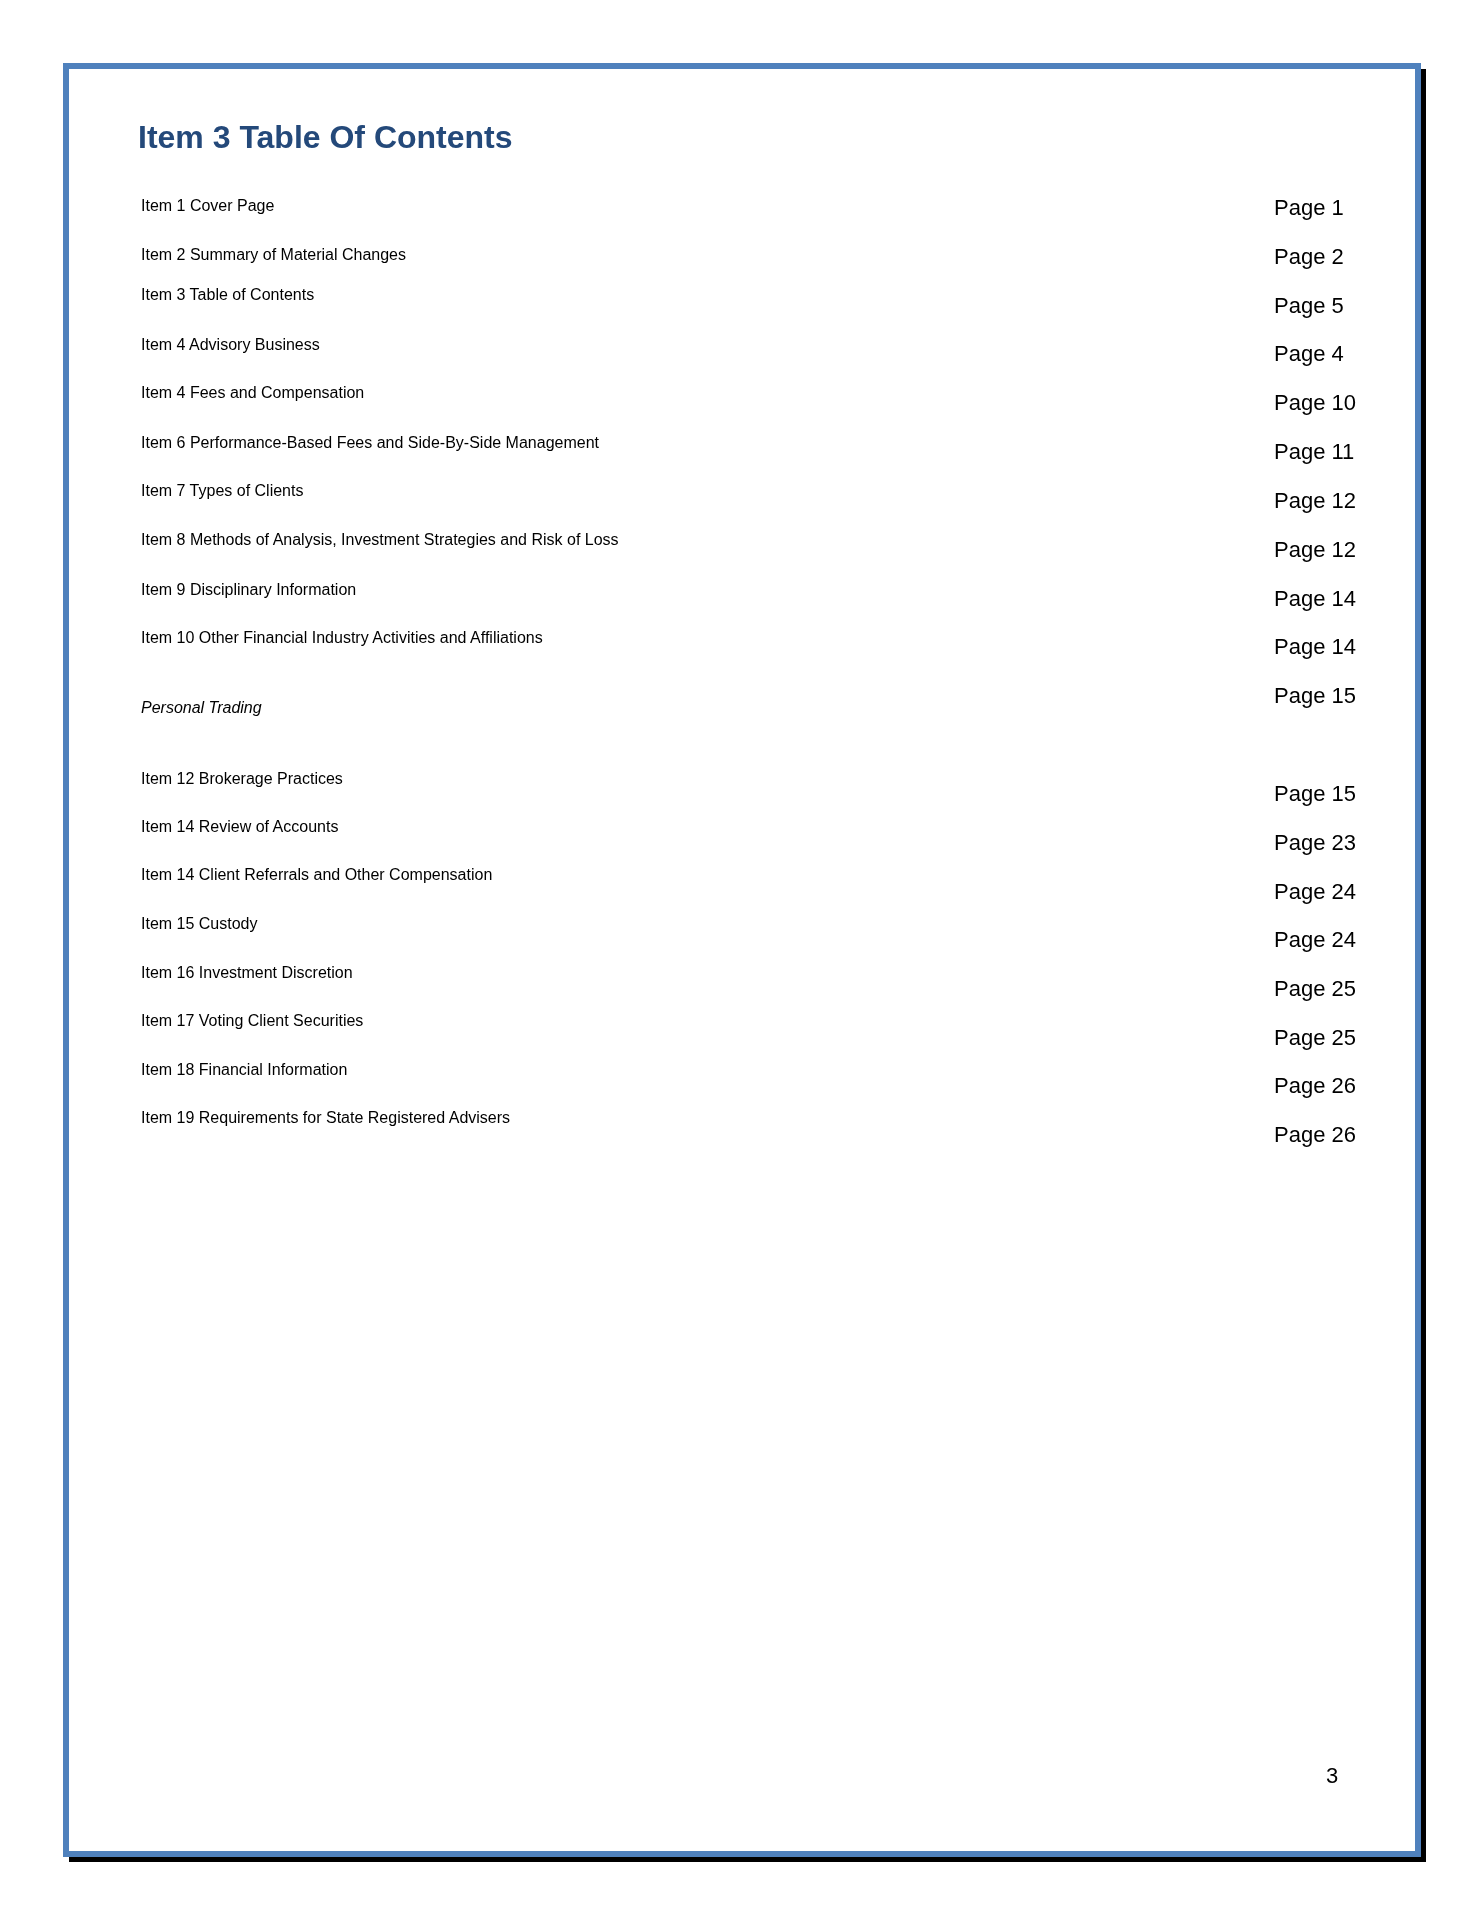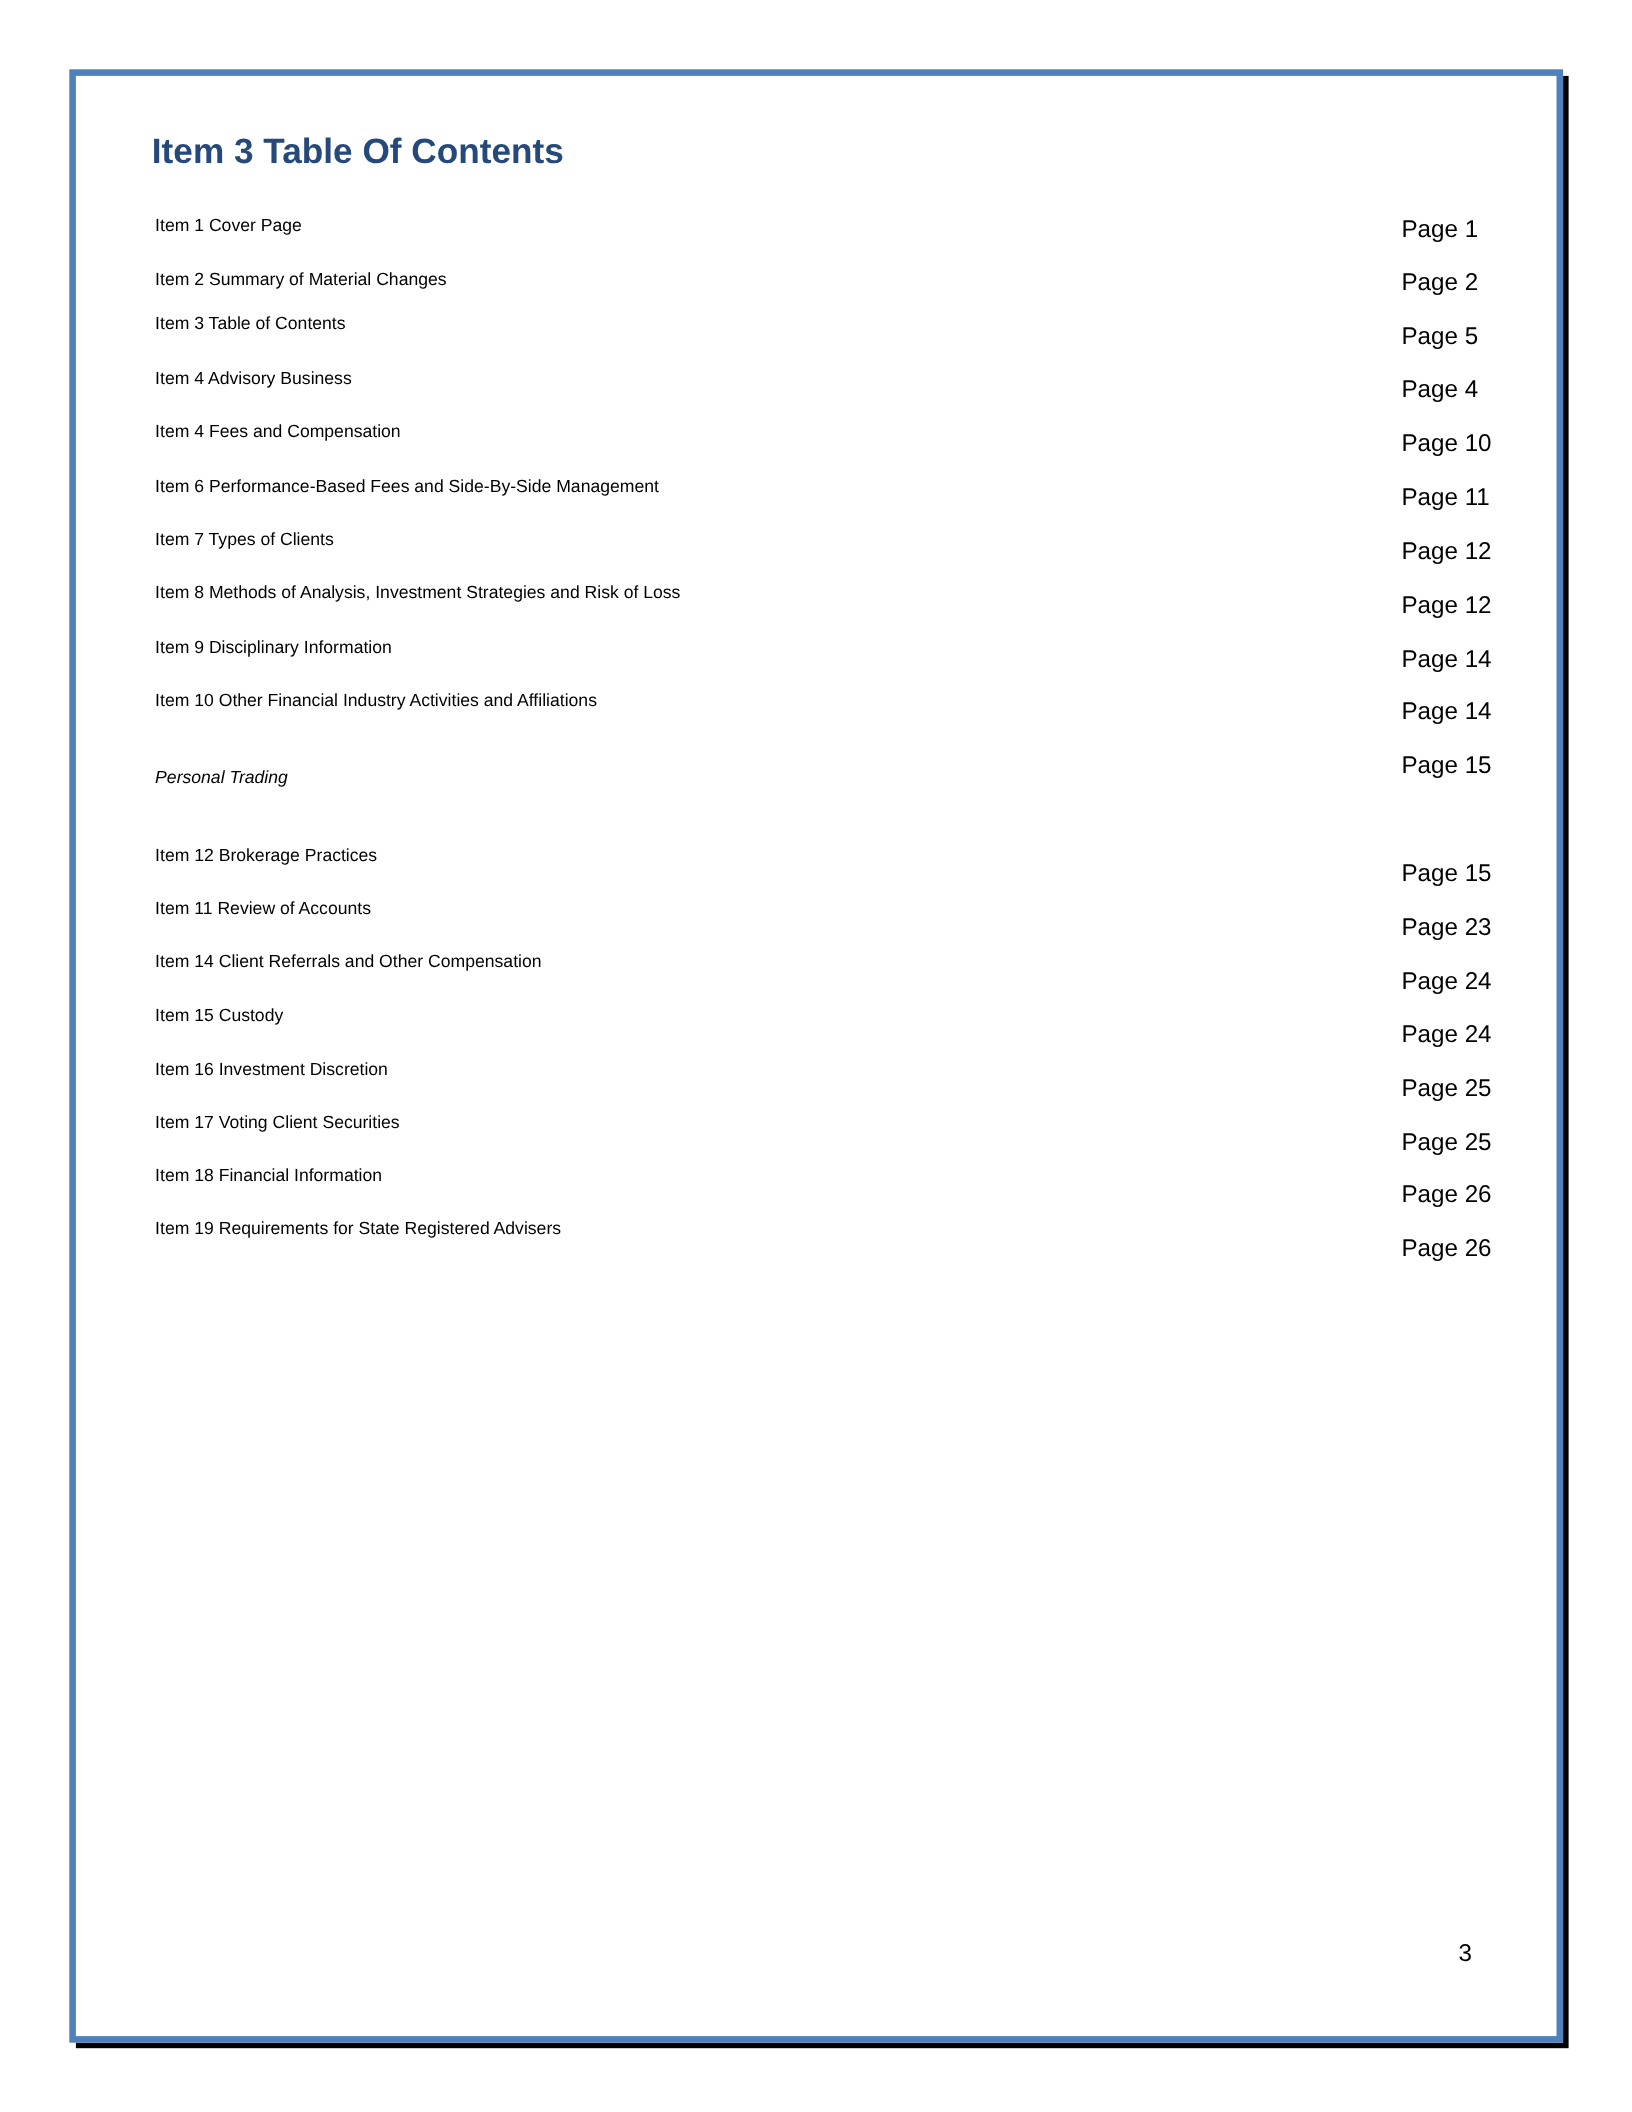--- a/index.html
+++ b/index.html
@@ -55,21 +55,21 @@
   <span class="pg" style="top:636px">Page 14</span>
 
   <span class="lbl" style="top:678px">
     <span class="l2">Personal Trading</span>
   </span>
   <span class="pg" style="top:685px">Page 15</span>
 
   <span class="lbl" style="top:771px">Item 12 Brokerage Practices</span>
   <span class="pg" style="top:783px">Page 15</span>
 
-  <span class="lbl" style="top:819px">Item 11 Review of Accounts</span>
+  <span class="lbl" style="top:819px">Item 14 Review of Accounts</span>
   <span class="pg" style="top:832px">Page 23</span>
 
   <span class="lbl" style="top:867px">Item 14 Client Referrals and Other Compensation</span>
   <span class="pg" style="top:881px">Page 24</span>
 
   <span class="lbl" style="top:916px">Item 15 Custody</span>
   <span class="pg" style="top:929px">Page 24</span>
 
   <span class="lbl" style="top:965px">Item 16 Investment Discretion</span>
   <span class="pg" style="top:978px">Page 25</span>

